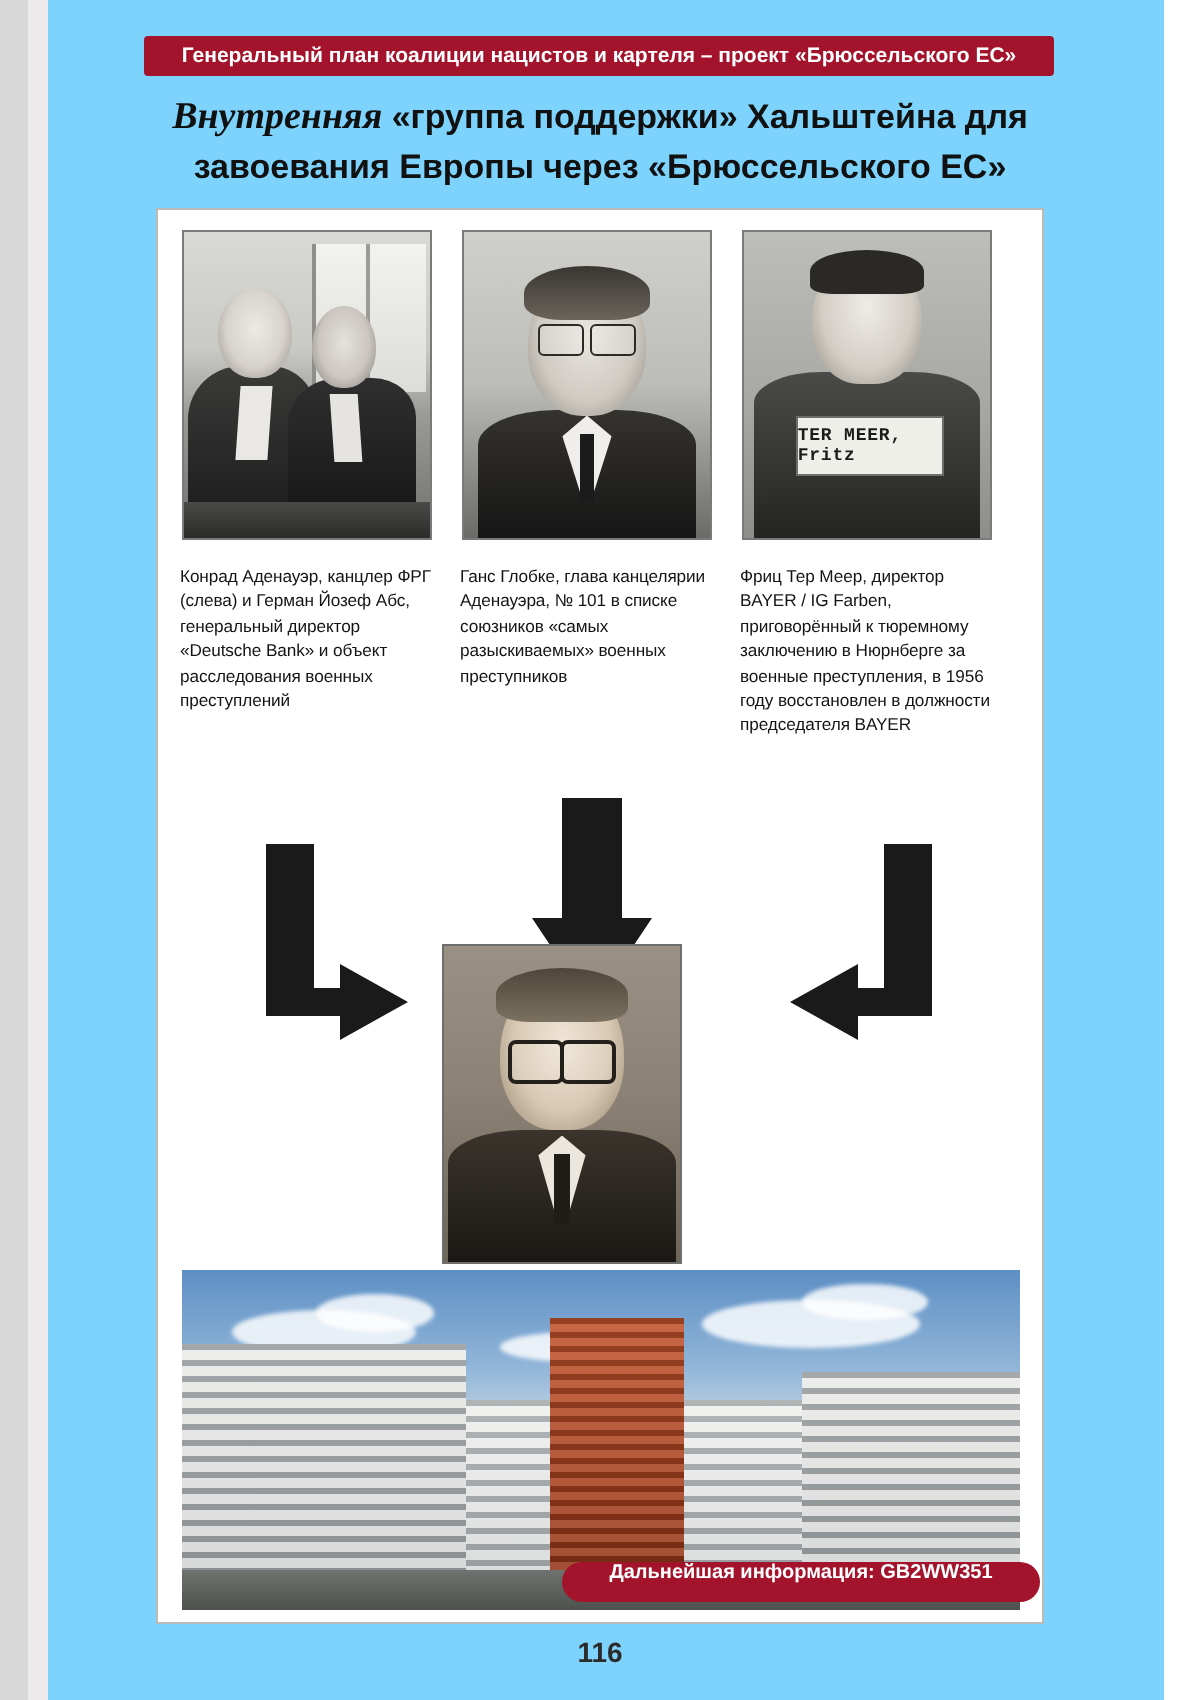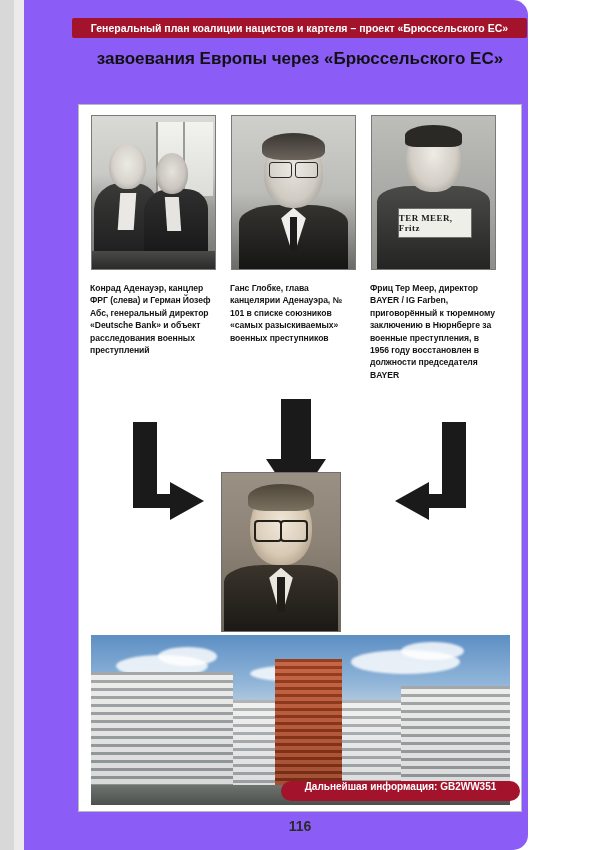--- a/index.html
+++ b/index.html
@@ -11,24 +11,23 @@
     width: 600px;
     height: 850px;
     background: #ffffff;
     font-family: "Liberation Sans", sans-serif;
     position: relative;
     overflow: hidden;
   }
   .page {
     position: absolute;
     left: 0; top: 0;
-    width: 528px;
+    width: 582px;
     height: 850px;
-    background: #8b5cf6;
-    border-radius: 15px;
+    background: #7dd3fc;
   }
   
   .left-strip {
     position: absolute;
     left: 0; top: 0;
     width: 14px;
     height: 850px;
     background: #d8d8d8;
   }
   .left-strip-inner {
@@ -218,33 +217,33 @@
     background: linear-gradient(180deg,#4a4a48,#232322);
     border-radius: 30% 30% 0 0 / 18% 18% 0 0;
   }
   .p3-sign {
     position: absolute; left: 21%; top: 60%; width: 60%; height: 20%;
     background: #efefe9;
     border: 1px solid #6d6d6a;
     display: flex; align-items: center; justify-content: center;
   }
   .p3-sign span {
-    font-family: Liberation Serif, serif;
+    font-family: Liberation Mono, monospace;
     font-size: 9px;
     font-weight: bold;
     color: #1b1b1b;
     letter-spacing: 0.4px;
   }
 
   
   .caption {
     position: absolute;
     font-size: 8.6px;
     line-height: 12.4px;
-    font-weight: bold;
+    font-weight: normal;
     color: #141414;
     letter-spacing: -0.05px;
   }
   .cap-1 { left: 90px; top: 282px; width: 128px; }
   .cap-2 { left: 230px; top: 282px; width: 128px; }
   .cap-3 { left: 370px; top: 282px; width: 130px; }
 
   
   .arrow-svg {
     position: absolute;
@@ -414,20 +413,23 @@
 <div class="page">
 
   <div class="left-strip"></div>
   <div class="left-strip-inner"></div>
 
   <div class="header-banner">
     <span class="header-banner-text">Генеральный план коалиции нацистов и картеля – проект «Брюссельского ЕС»</span>
   </div>
 
   <div class="title-wrap">
+    <div class="title-line">
+      <span class="title-italic">Внутренняя</span><span> «группа поддержки» Хальштейна для</span>
+    </div>
     <div class="title-line">завоевания Европы через «Брюссельского ЕС»</div>
   </div>
 
   <div class="content-frame">
     <div class="photo-row">
 
       <div class="photo photo-1">
         <div class="p1-bg"></div>
         <div class="p1-window"></div>
         <div class="p1-body-a"></div>

